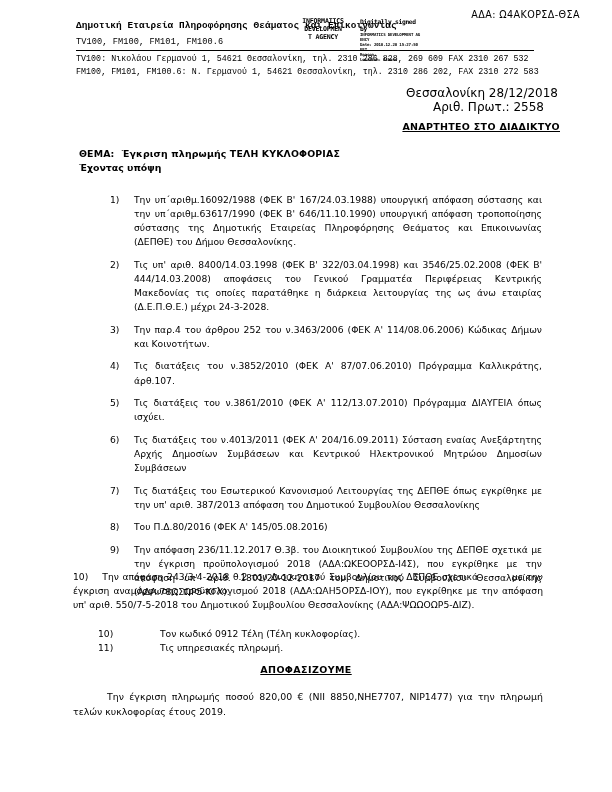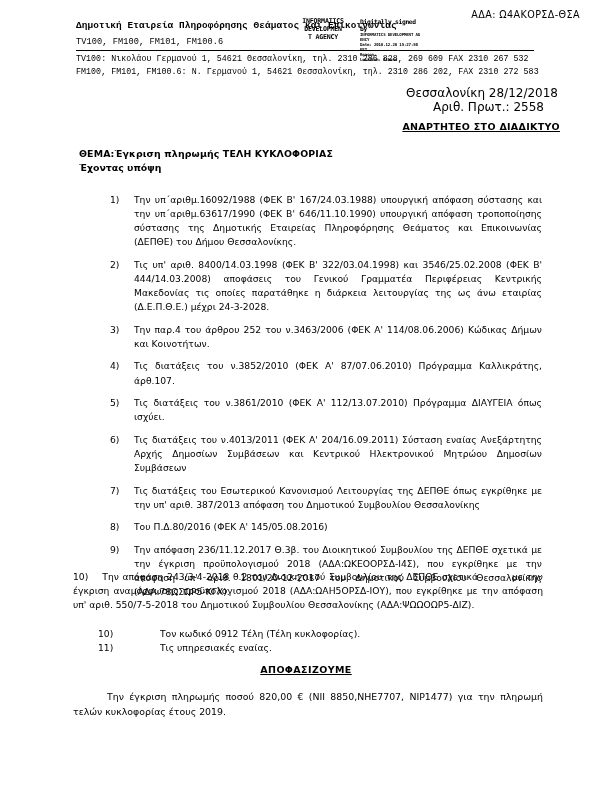--- a/index.html
+++ b/index.html
@@ -139,21 +139,21 @@
   
   .subject {
     position: absolute;
     top: 148px;
     left: 79px;
     font-size: 9.4px;
     font-weight: bold;
     letter-spacing: 0.15px;
     white-space: nowrap;
   }
-  .subject .sub-label { }
+  .subject .sub-label { margin-right: 7px; }
 
   
   .having-regard {
     position: absolute;
     top: 162px;
     left: 79px;
     font-size: 9.4px;
     font-weight: bold;
   }
 
@@ -334,21 +334,21 @@
     <span class="c10-num">10)</span><span>Την απόφαση 243/3-4-2018 θ.2 του Διοικητικού Συμβουλίου της ΔΕΠΘΕ σχετικά</span><span class="c10-gap"></span><span>με την έγκριση αναμόρφωσης προϋπολογισμού 2018 (ΑΔΑ:ΩΑΗ5ΟΡΣΔ-ΙΟΥ), που εγκρίθηκε με την  απόφαση  υπ'  αριθ.  550/7-5-2018  του  Δημοτικού  Συμβουλίου  Θεσσαλονίκης (ΑΔΑ:ΨΩΩΟΩΡ5-ΔΙΖ).</span>
   </div>
 
   <div class="sub-list">
     <div class="sub-item">
       <span class="sub-num">10)</span>
       <span class="sub-text">Τον κωδικό 0912 Τέλη (Τέλη κυκλοφορίας).</span>
     </div>
     <div class="sub-item">
       <span class="sub-num">11)</span>
-      <span class="sub-text">Τις υπηρεσιακές εναίας.</span>
+      <span class="sub-text">Τις υπηρεσιακές πληρωμή.</span>
     </div>
   </div>
 
   <div class="decision-heading">ΑΠΟΦΑΣΙΖΟΥΜΕ</div>
 
   <div class="decision-body">
     <span class="indent"></span><span>Την  έγκριση  πληρωμής  ποσού  820,00  €  (ΝΙΙ  8850,ΝΗΕ7707,  ΝΙΡ1477)  για  την</span>
     <span>πληρωμή  τελών κυκλοφορίας έτους 2019.</span>
   </div>
 

